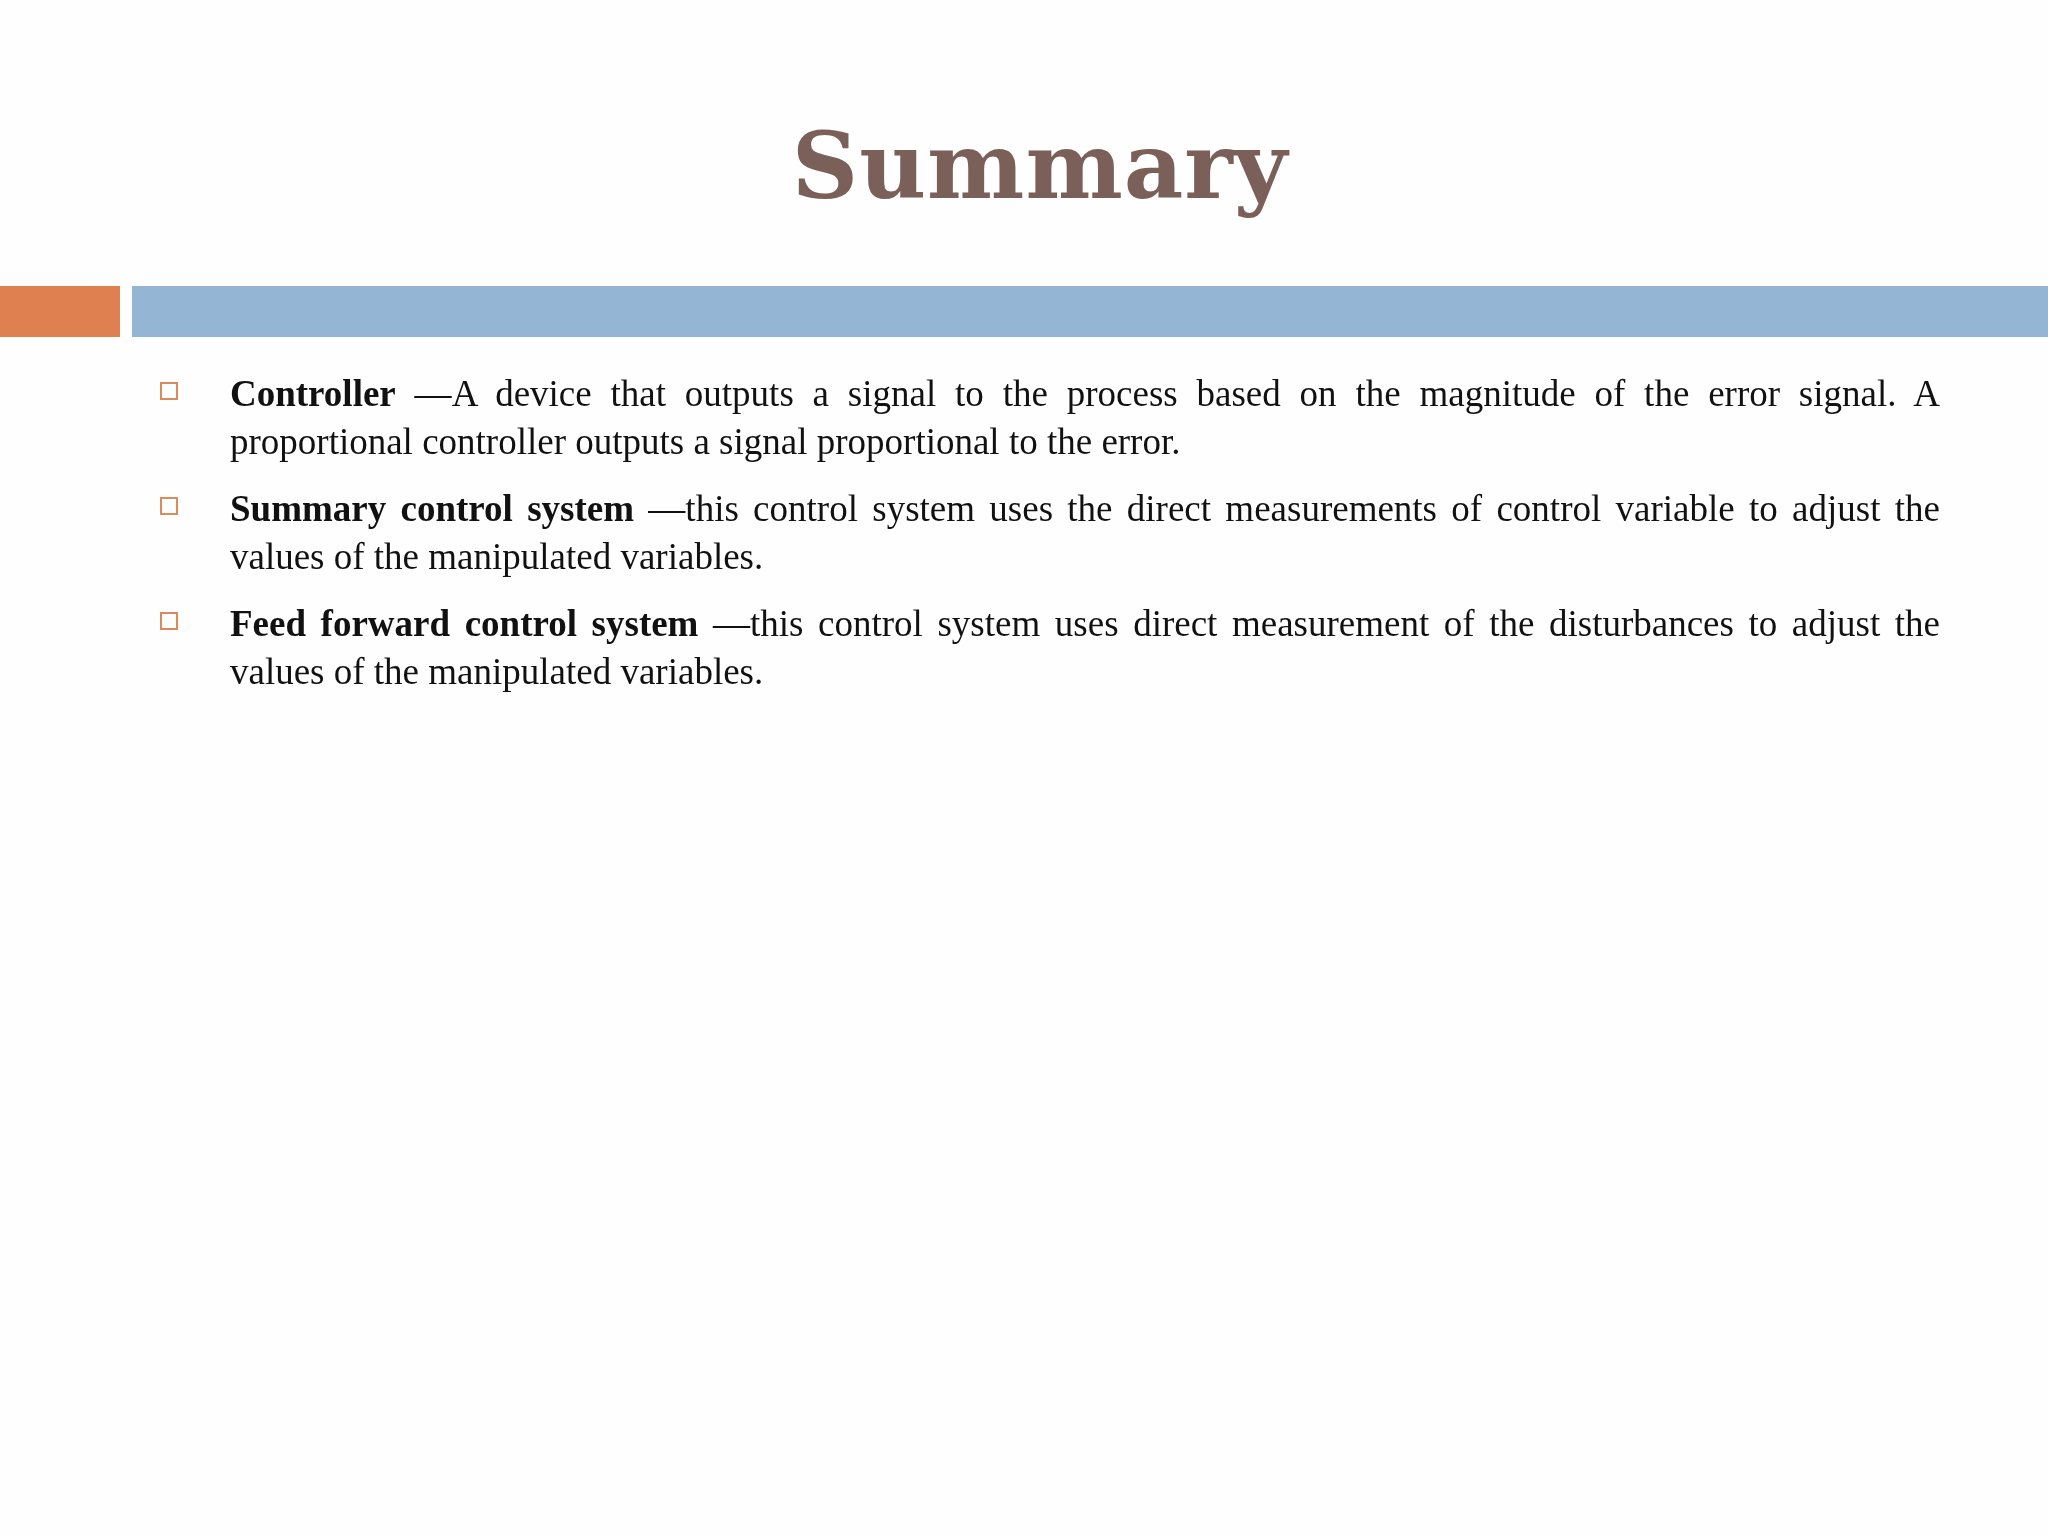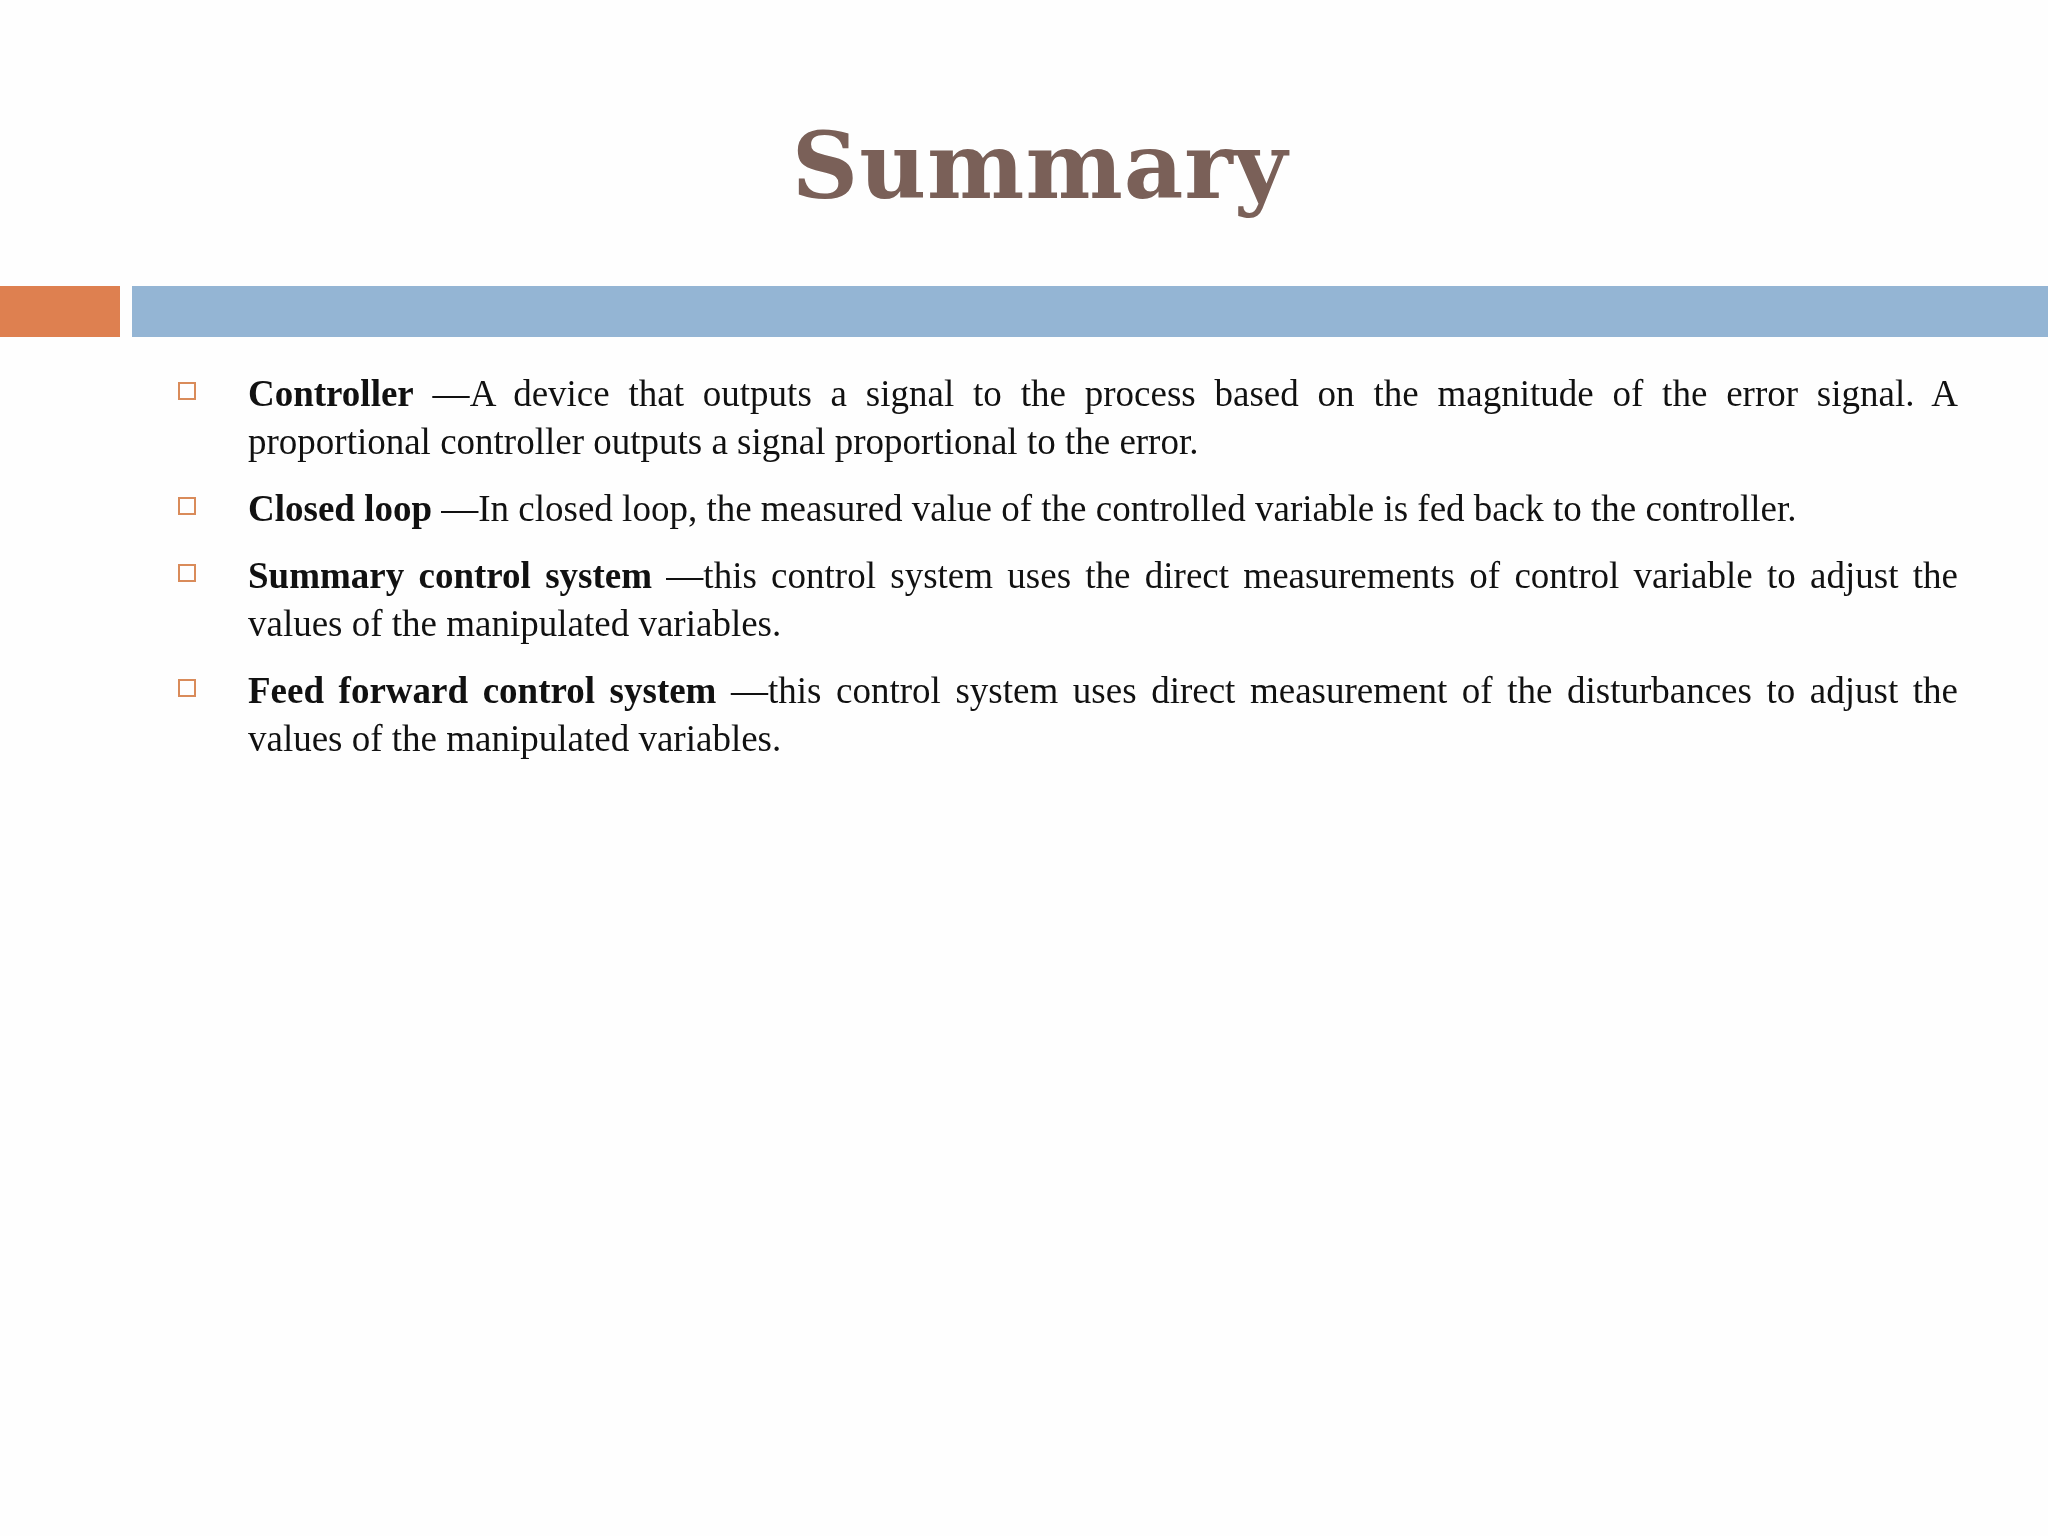--- a/index.html
+++ b/index.html
@@ -1,41 +1,37 @@
 <!DOCTYPE html>
 <html><head>
 <meta charset="utf-8">
 <style>
   html, body { margin:0; padding:0; }
   body { width:2048px; height:1536px; background:#FEFEFE; position:relative; overflow:hidden; font-family:"Liberation Serif","DejaVu Serif",serif; }
   .title { position:absolute; left:0; top:112px; width:2080px; text-align:center; font-size:92px; font-weight:bold; color:#7A6058; letter-spacing:1px; font-family:"DejaVu Serif","Liberation Serif",serif; }
   .bar-orange { position:absolute; left:0; top:286px; width:120px; height:51px; background:#DE8050; }
   .bar-blue { position:absolute; left:132px; top:286px; width:1916px; height:51px; background:#94B5D4; }
-  .list { position:absolute; left:176px; top:370px; width:1782px; margin:0; padding:0; list-style:none; }
+  .list { position:absolute; left:158px; top:370px; width:1782px; margin:0; padding:0; list-style:none; }
   .item { position:relative; padding-left:72px; margin-bottom:19px; font-size:37px; line-height:48px; color:#111; text-align:justify; }
   .bullet { position:absolute; left:2px; top:12px; width:14px; height:14px; border:2px solid #D98B5A; box-sizing:content-box; }
   .term { font-weight:bold; }
 </style>
 </head>
 <body>
 
 <div class="title">Summary</div>
 <div class="bar-orange"></div>
 <div class="bar-blue"></div>
 
 <ul class="list">
   <li class="item">
     <span class="bullet"></span>
     <span class="term">Controller</span><span> —</span><span>A device that outputs a signal to the process based on the magnitude of the error signal. A proportional controller outputs a signal proportional to the error.</span>
   </li>
   <li class="item">
     <span class="bullet"></span>
-    <span class="term">Closed loop</span><span> —</span><span>In closed loop, the measured value of the controlled variable is fed back to the controller.</span>
-  </li>
-  <li class="item">
-    <span class="bullet"></span>
     <span class="term">Summary control system</span><span> —</span><span>this control system uses the direct measurements of control variable to adjust the values of the manipulated variables.</span>
   </li>
   <li class="item">
     <span class="bullet"></span>
     <span class="term">Feed forward control system</span><span> —</span><span>this control system uses direct measurement of the disturbances to adjust the values of the manipulated variables.</span>
   </li>
 </ul>
 
 </body></html>

